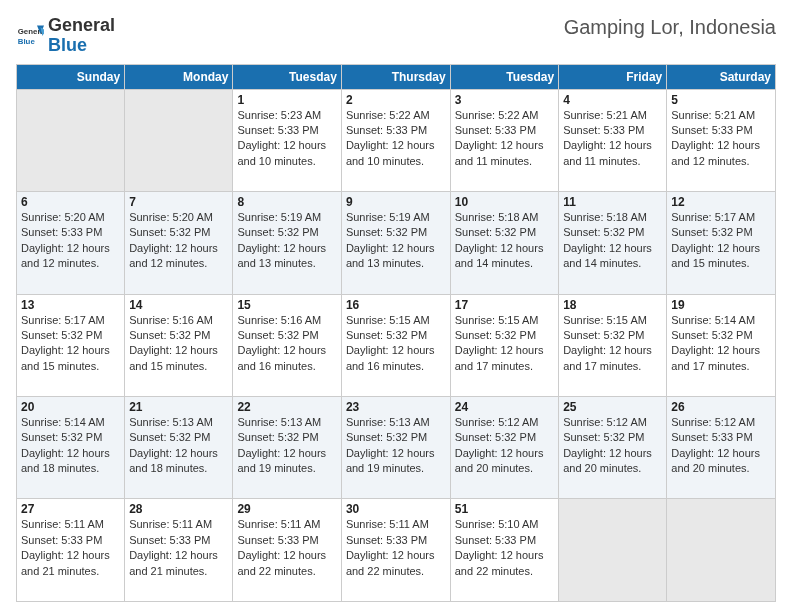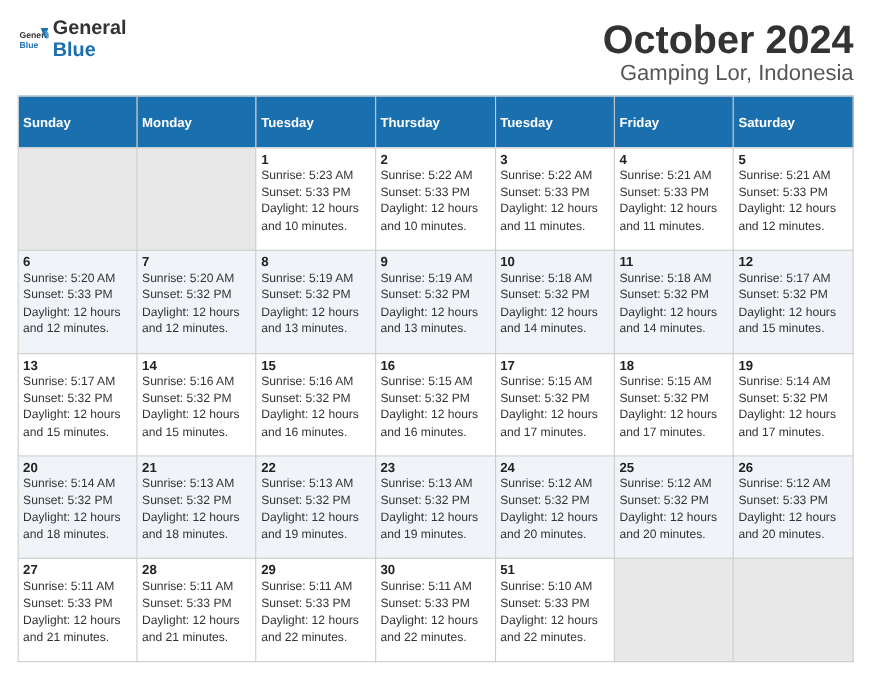--- a/index.html
+++ b/index.html
@@ -54,22 +54,22 @@
     .calendar {
       width: 100%;
       border-collapse: collapse;
       flex: 1;
     }
     .calendar thead tr th {
       background-color: #1a6faf;
       color: #fff;
       font-size: 12px;
       font-weight: bold;
-      padding: 16px 4px;
-      text-align: left;
+      padding: 5px 4px;
+      text-align: right;
       border: 1px solid #ccc;
     }
     .calendar tbody tr td {
       vertical-align: top;
       border: 1px solid #ccc;
       padding: 3px 4px;
       font-size: 9.5px;
       color: #333;
       width: 112px;
       height: 88px;
@@ -107,21 +107,20 @@
         <text x="2" y="25" font-size="9" font-weight="bold" fill="#1a6faf">Blue</text>
         <polygon points="24,4 32,4 28,14" fill="#1a6faf"></polygon>
         <polygon points="28,6 34,10 30,16" fill="#4a9fd4"></polygon>
       </svg>
       <div class="logo-text">
         <div>General</div>
         <div style="color:#1a6faf;">Blue</div>
       </div>
     </div>
     <div class="title-block">
-      <div class="month-title">October 2024</div>
       <div class="subtitle">Gamping Lor, Indonesia</div>
     </div>
   </div>
 
   <table class="calendar">
     <thead>
       <tr>
       <th>Sunday</th>
           <th>Monday</th>
           <th>Tuesday</th>

